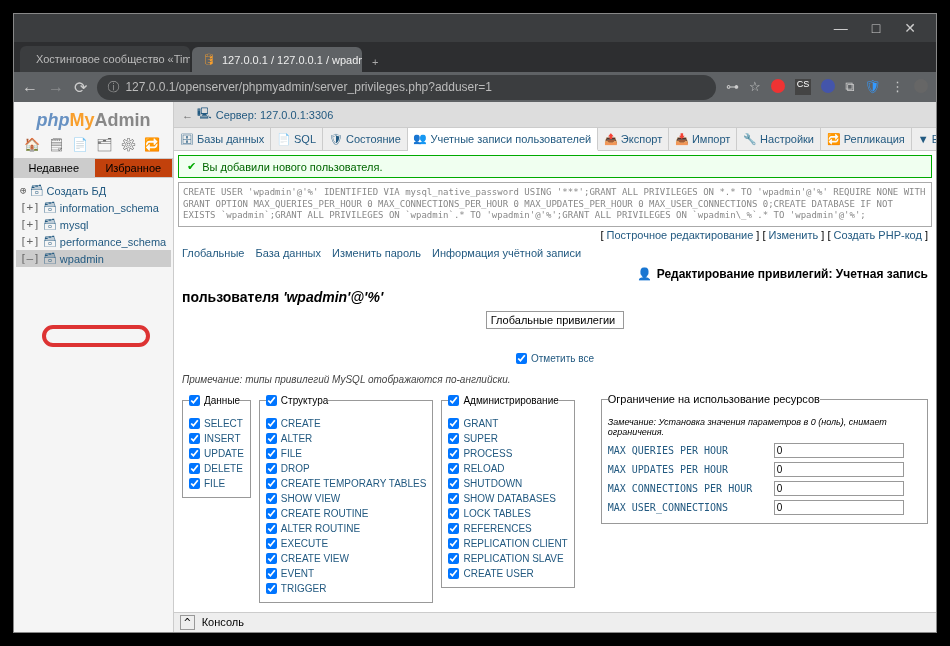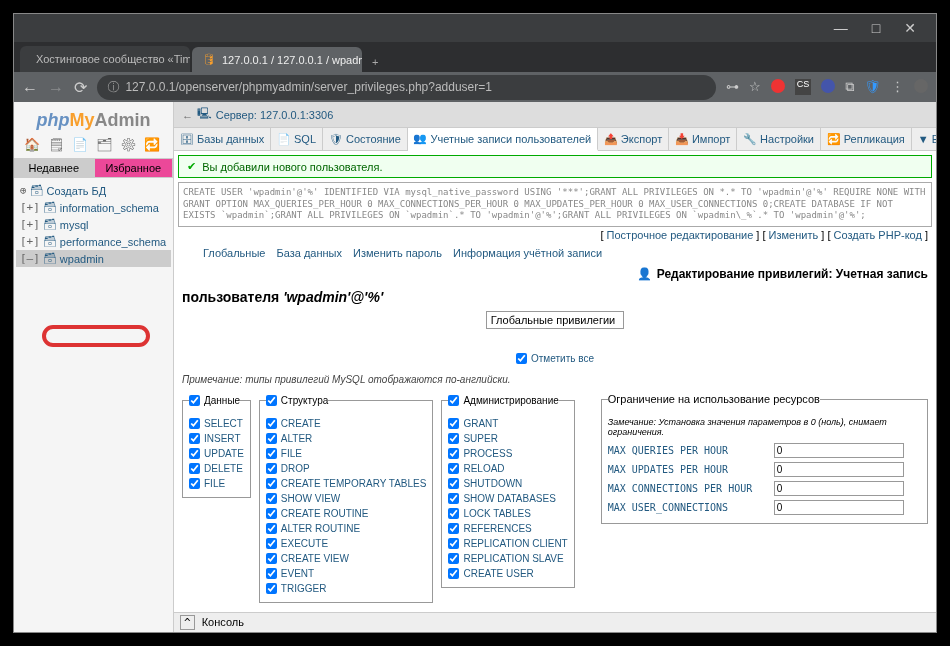--- a/index.html
+++ b/index.html
@@ -18,39 +18,39 @@
 .toolbar-icons { display: flex; gap: 10px; color: #ccc; font-size: 13px; }
 .circ { width: 14px; height: 14px; border-radius: 50%; display: inline-block; }
 .content { display: flex; height: calc(100% - 88px); background: #f5f5f5; }
 .sidebar { width: 160px; background: #f5f5f5; border-right: 1px solid #ccc; padding: 4px 0; }
 .logo { font-family: sans-serif; font-weight: bold; font-size: 18px; text-align: center; padding: 4px 13px; }
 .logo .php { color: #6791c2; font-style: italic; }
 .logo .my { color: #f89f2d; }
 .logo .admin { color: #888; }
 .small-icons { text-align: center; padding: 2px 0 6px; color: #666; font-size: 13px; letter-spacing: 2px; }
 .side-tabs { display: flex; }
-.side-tab { flex: 1; text-align: center; padding: 3px; font-size: 11px; background: #ec4899; border: 1px solid #ccc; cursor: pointer; }
+.side-tab { flex: 1; text-align: center; padding: 3px; font-size: 11px; background: #c2410c; border: 1px solid #ccc; cursor: pointer; }
 .side-tab.active { background: #ccc; }
 .tree { padding: 4px 2px; }
 .tree-item { padding: 2px 4px; color: #235a81; cursor: pointer; display: flex; align-items: center; gap: 3px; }
 .tree-item .exp { color: #666; font-family: monospace; }
 .tree-item.hl { background: #ccc; }
 .hl-circle { border: 4px solid #d33; border-radius: 14px; position: absolute; width: 108px; height: 22px; left: 42px; top: 325px; pointer-events: none; }
 .main { flex: 1; overflow: auto; background: #fff; }
 .server-bar { background: #ddd; padding: 3px 8px; font-size: 11px; color: #235a81; border-bottom: 1px solid #ccc; display: flex; align-items: center; gap: 4px; }
 .server-bar .arrow { color: #666; }
 .nav-tabs { display: flex; background: #eee; border-bottom: 1px solid #ccc; flex-wrap: nowrap; }
 .nav-tab { padding: 4px 6px; font-size: 11px; color: #235a81; border-right: 1px solid #ccc; cursor: pointer; display: flex; align-items: center; gap: 3px; white-space: nowrap; }
 .nav-tab.active { background: #fff; border-bottom: 2px solid #fff; margin-bottom: -1px; }
 .success-box { border: 1px solid #0a0; background: #f0fff0; margin: 4px; padding: 4px 8px; color: #060; font-size: 11px; display: flex; align-items: center; gap: 6px; }
 .success-box::before { content: "✔"; color: #0a0; }
 .sql-box { border: 1px solid #aaa; margin: 0 4px; padding: 4px; font-family: monospace; font-size: 9px; color: #888; line-height: 1.3; }
 .sql-links { text-align: right; padding: 2px 8px; font-size: 11px; }
 .sql-links a { color: #235a81; text-decoration: none; }
-.sub-tabs { padding: 4px 8px; font-size: 11px; margin-left: 21px; }
+.sub-tabs { padding: 4px 8px; font-size: 11px; }
 .sub-tabs a { color: #235a81; text-decoration: none; margin-right: 8px; }
 .title-row { display: flex; padding: 4px 8px; align-items: center; justify-content: space-between; font-size: 12px; }
 .title-row .r { font-weight: bold; display: flex; align-items: center; gap: 4px; }
 .user-title { padding: 4px 8px 2px; font-size: 14px; font-weight: bold; }
 .user-title em { font-style: italic; }
 .fieldset-row { display: flex; padding: 4px 8px; align-items: center; gap: 20px; font-size: 11px; flex-direction: column; }
 .fieldset-box { border: 1px solid #999; padding: 0; margin-bottom: 2px; }
 .note { padding: 4px 8px; font-style: italic; font-size: 10px; color: #444; }
 .priv-grid { display: flex; gap: 8px; padding: 4px 8px; align-items: flex-start; }
 .priv-fieldset { border: 1px solid #999; padding: 8px 6px 6px; }

